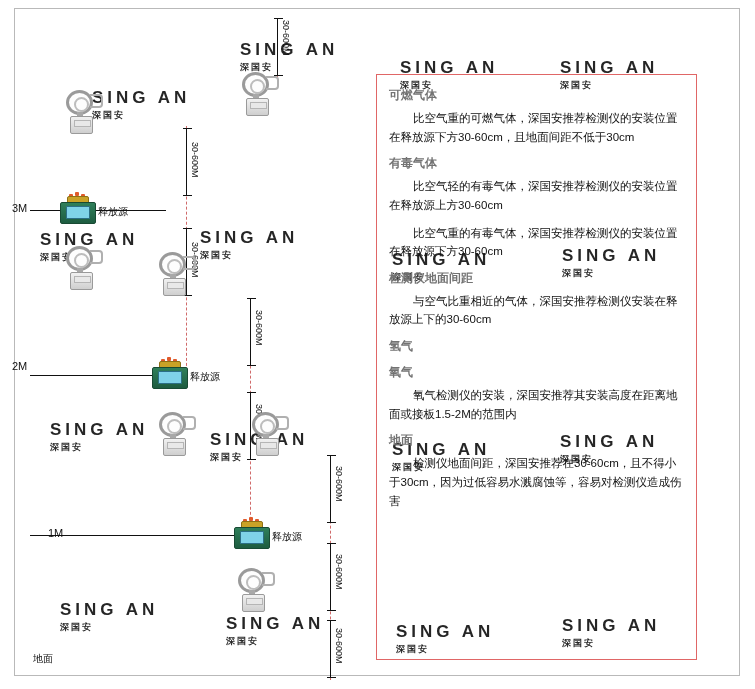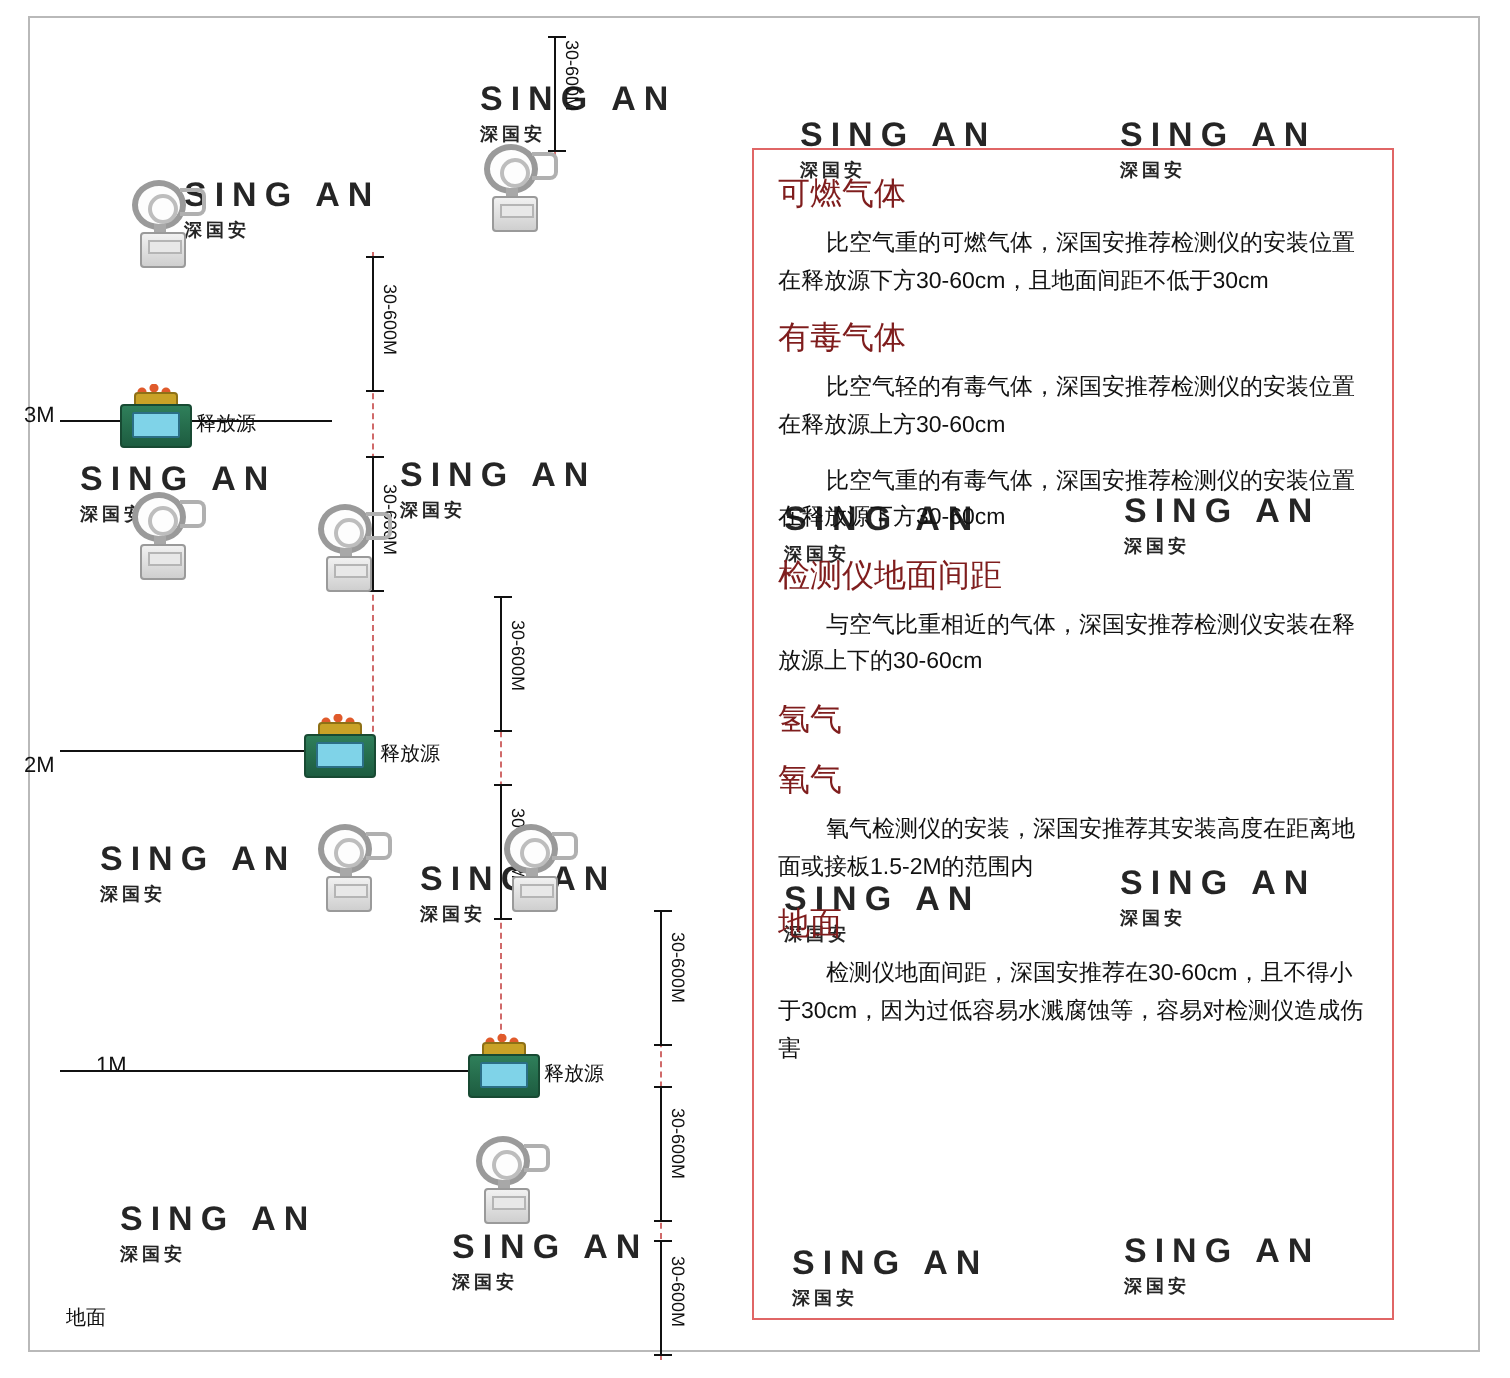--- a/index.html
+++ b/index.html
@@ -200,23 +200,23 @@
     width: 321px;
     height: 586px;
     border: 1px solid #e06666;
     box-sizing: border-box;
     background: transparent;
     padding: 10px 12px;
     overflow: hidden;
   }
   .panel h4 {
     margin: 9px 0 5px 0;
-    font-size: 16px;
-    font-weight: normal;
-    color: #7f1d1d;
+    font-size: 12px;
+    font-weight: bold;
+    color: #737373;
     font-family: "Liberation Sans", sans-serif;
   }
   .panel h4:first-child { margin-top: 2px; }
   .panel p {
     margin: 0 0 9px 0;
     font-size: 11.5px;
     line-height: 1.62;
     color: #111;
     text-indent: 24px;
     font-family: "Liberation Sans", sans-serif;
@@ -290,21 +290,21 @@
     <span class="cn">深国安</span>
   </div>
   <div class="wm" style="left:562px; top:616px;">
     <span>SING AN</span>
     <span class="cn">深国安</span>
   </div>
 
   <div class="level-label" style="left:12px; top:202px;">3M</div>
   <div class="hline" style="left:30px; top:210px; width:136px;"></div>
 
-  <div class="level-label" style="left:12px; top:377px;">2M</div>
+  <div class="level-label" style="left:12px; top:360px;">2M</div>
   <div class="hline" style="left:30px; top:375px; width:129px;"></div>
 
   <div class="level-label" style="left:12px; top:527px;margin-left:36px;">1M</div>
   <div class="hline" style="left:30px; top:535px; width:215px;"></div>
 
   <div class="ground-label" style="left:33px; top:652px;">地面</div>
 
   <div class="vdot" style="left:277px; top:18px; height:60px;"></div>
   <div class="vdot" style="left:186px; top:126px; height:250px;"></div>
   <div class="vdot" style="left:250px; top:300px; height:235px;"></div>

